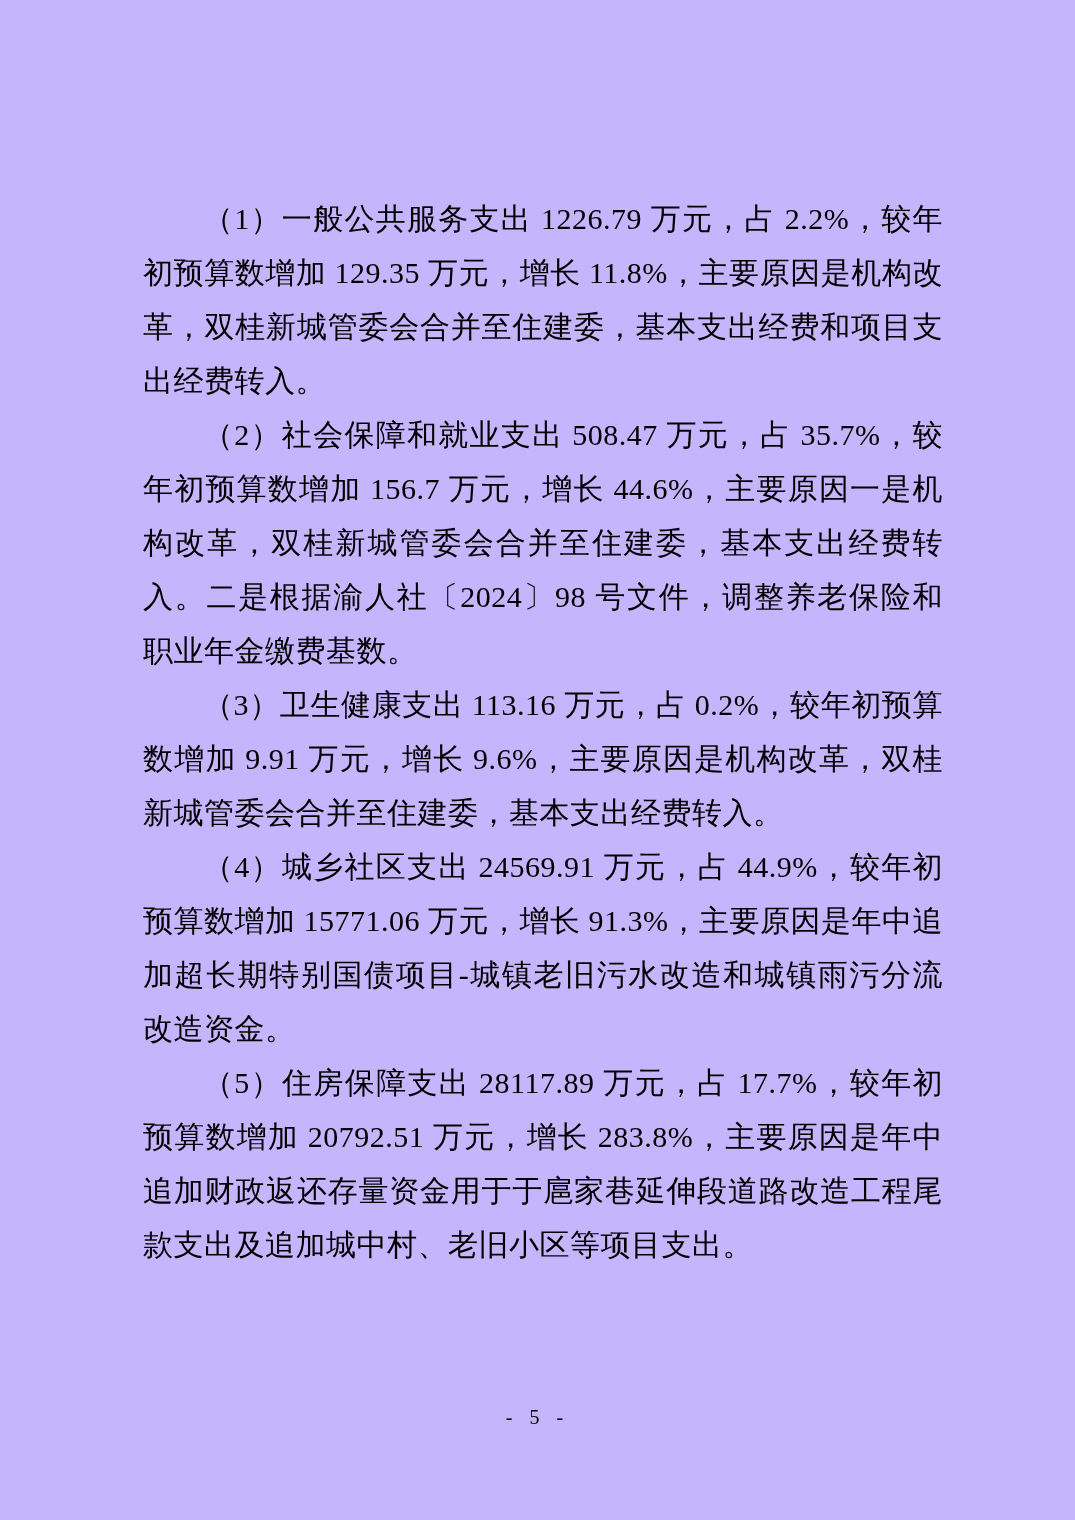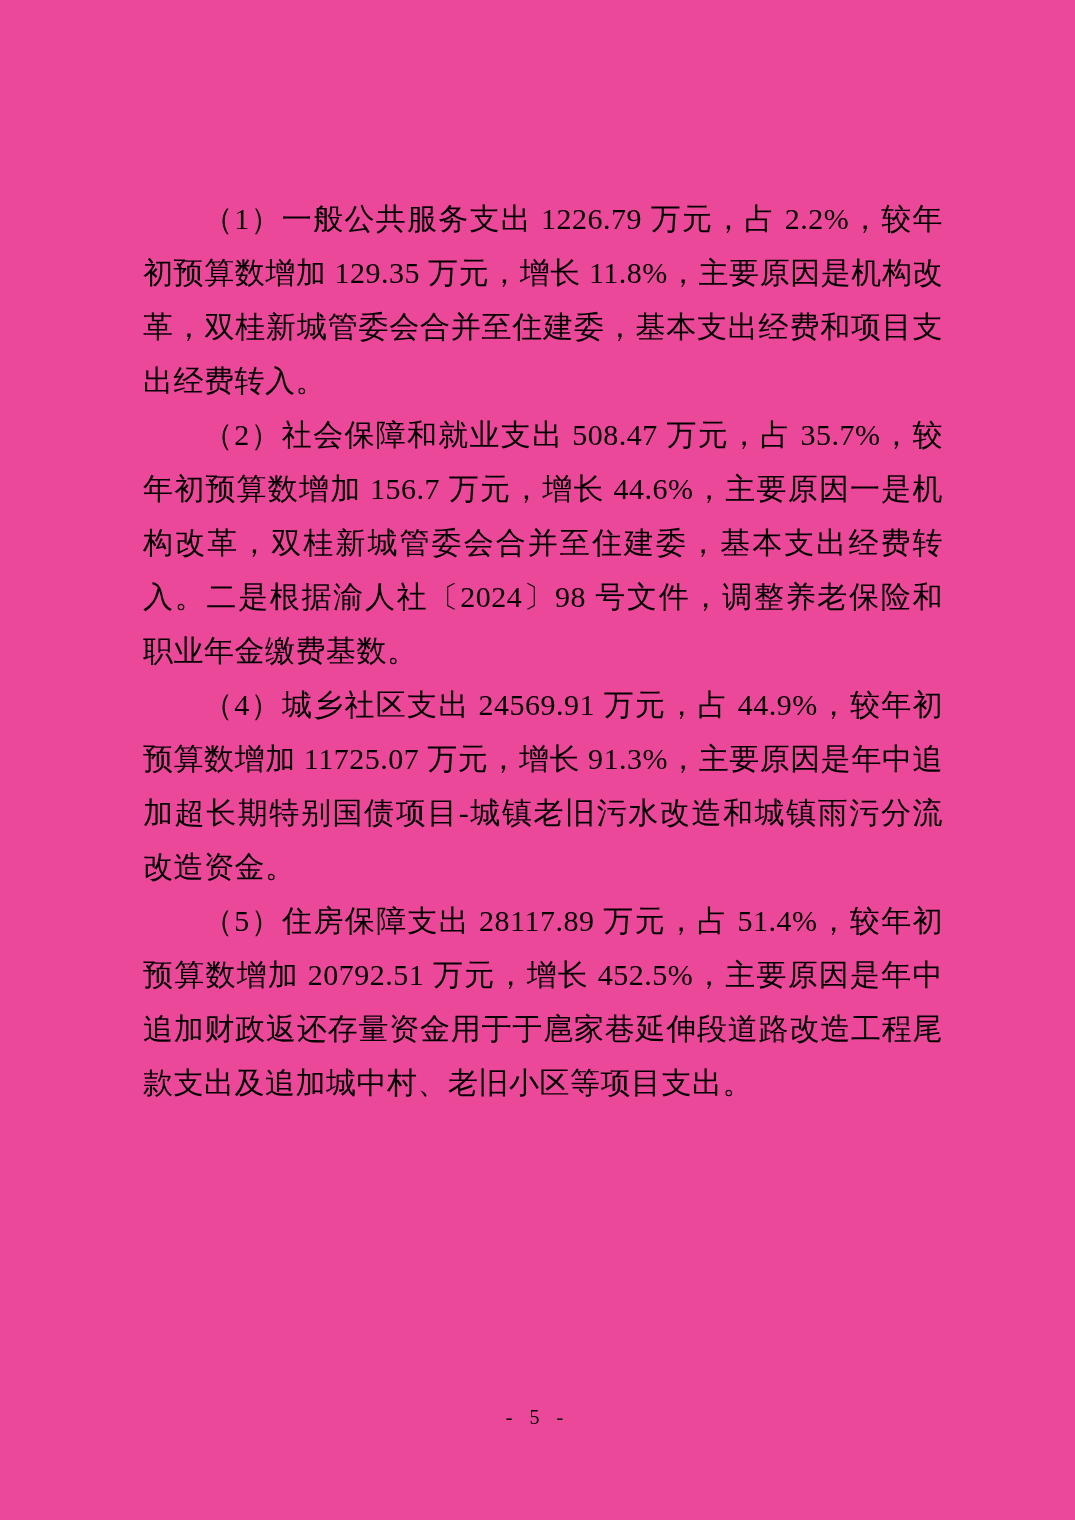--- a/index.html
+++ b/index.html
@@ -13,21 +13,21 @@
     position: relative;
     font-family: "Liberation Serif", "DejaVu Serif", serif;
     color: #000000;
     overflow: hidden;
   }
   .page {
     position: absolute;
     left: 0; top: 0;
     width: 1075px;
     height: 1520px;
-    background: #ec4899;
+    background: #c4b5fd;
   }
   .content {
     position: absolute;
     left: 143px;
     top: 192px;
     width: 800px;
   }
   .content p {
     margin: 0;
     padding: 0;
@@ -52,19 +52,20 @@
     color: #000000;
   }
 </style>
 </head>
 <body>
 
 <div class="page">
   <div class="content">
     <p>（1）一般公共服务支出 1226.79 万元，占 2.2%，较年初预算数增加 129.35 万元，增长 11.8%，主要原因是机构改革，双桂新城管委会合并至住建委，基本支出经费和项目支出经费转入。</p>
     <p>（2）社会保障和就业支出 508.47 万元，占 35.7%，较年初预算数增加 156.7 万元，增长 44.6%，主要原因一是机构改革，双桂新城管委会合并至住建委，基本支出经费转入。二是根据渝人社〔2024〕98 号文件，调整养老保险和职业年金缴费基数。</p>
-    <p>（4）城乡社区支出 24569.91 万元，占 44.9%，较年初预算数增加 11725.07 万元，增长 91.3%，主要原因是年中追加超长期特别国债项目-城镇老旧污水改造和城镇雨污分流改造资金。</p>
-    <p>（5）住房保障支出 28117.89 万元，占 51.4%，较年初预算数增加 20792.51 万元，增长 452.5%，主要原因是年中追加财政返还存量资金用于于扈家巷延伸段道路改造工程尾款支出及追加城中村、老旧小区等项目支出。</p>
+    <p>（3）卫生健康支出 113.16 万元，占 0.2%，较年初预算数增加 9.91 万元，增长 9.6%，主要原因是机构改革，双桂新城管委会合并至住建委，基本支出经费转入。</p>
+    <p>（4）城乡社区支出 24569.91 万元，占 44.9%，较年初预算数增加 15771.06 万元，增长 91.3%，主要原因是年中追加超长期特别国债项目-城镇老旧污水改造和城镇雨污分流改造资金。</p>
+    <p>（5）住房保障支出 28117.89 万元，占 17.7%，较年初预算数增加 20792.51 万元，增长 283.8%，主要原因是年中追加财政返还存量资金用于于扈家巷延伸段道路改造工程尾款支出及追加城中村、老旧小区等项目支出。</p>
   </div>
   <div class="footer">
     <span class="page-number">- 5 -</span>
   </div>
 </div>
 
 </body></html>

